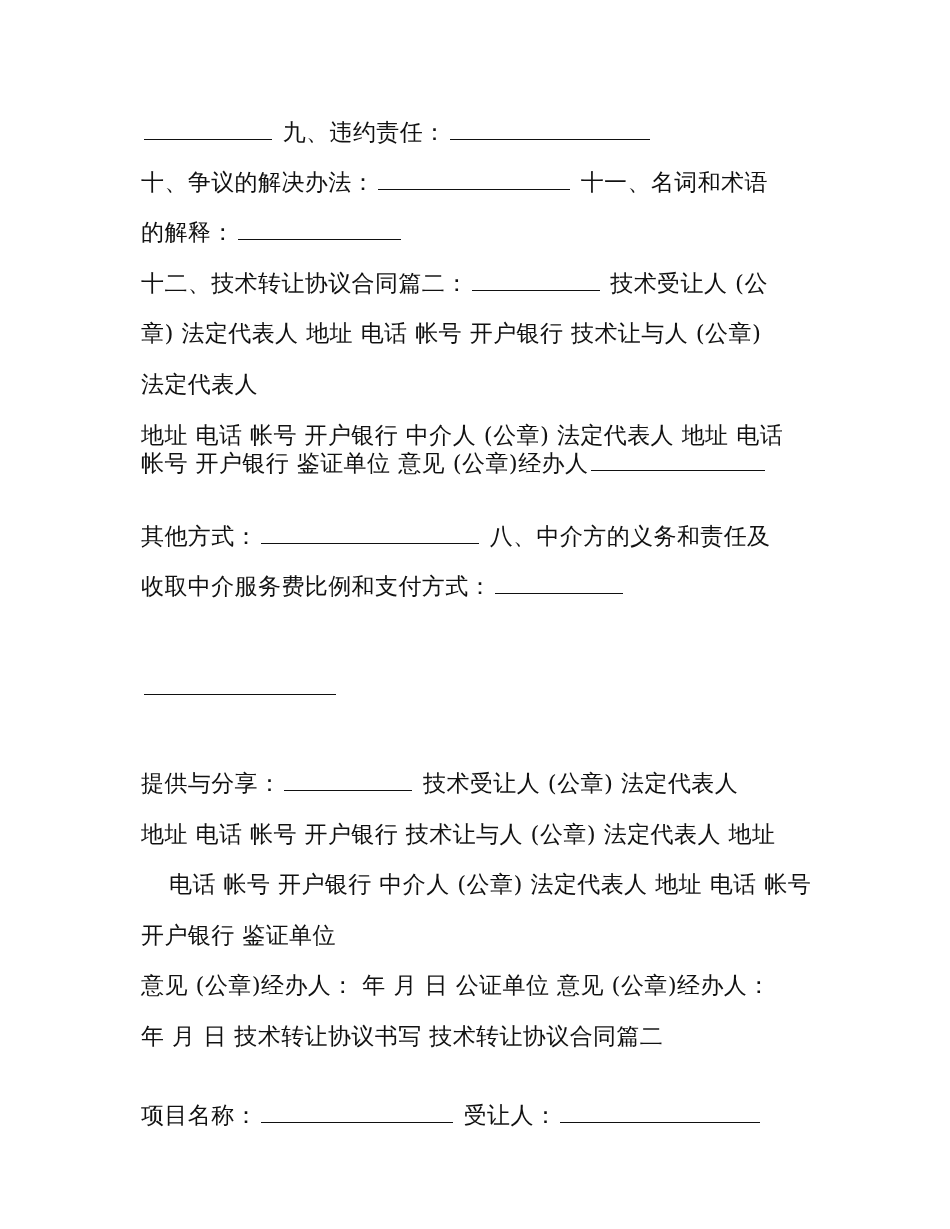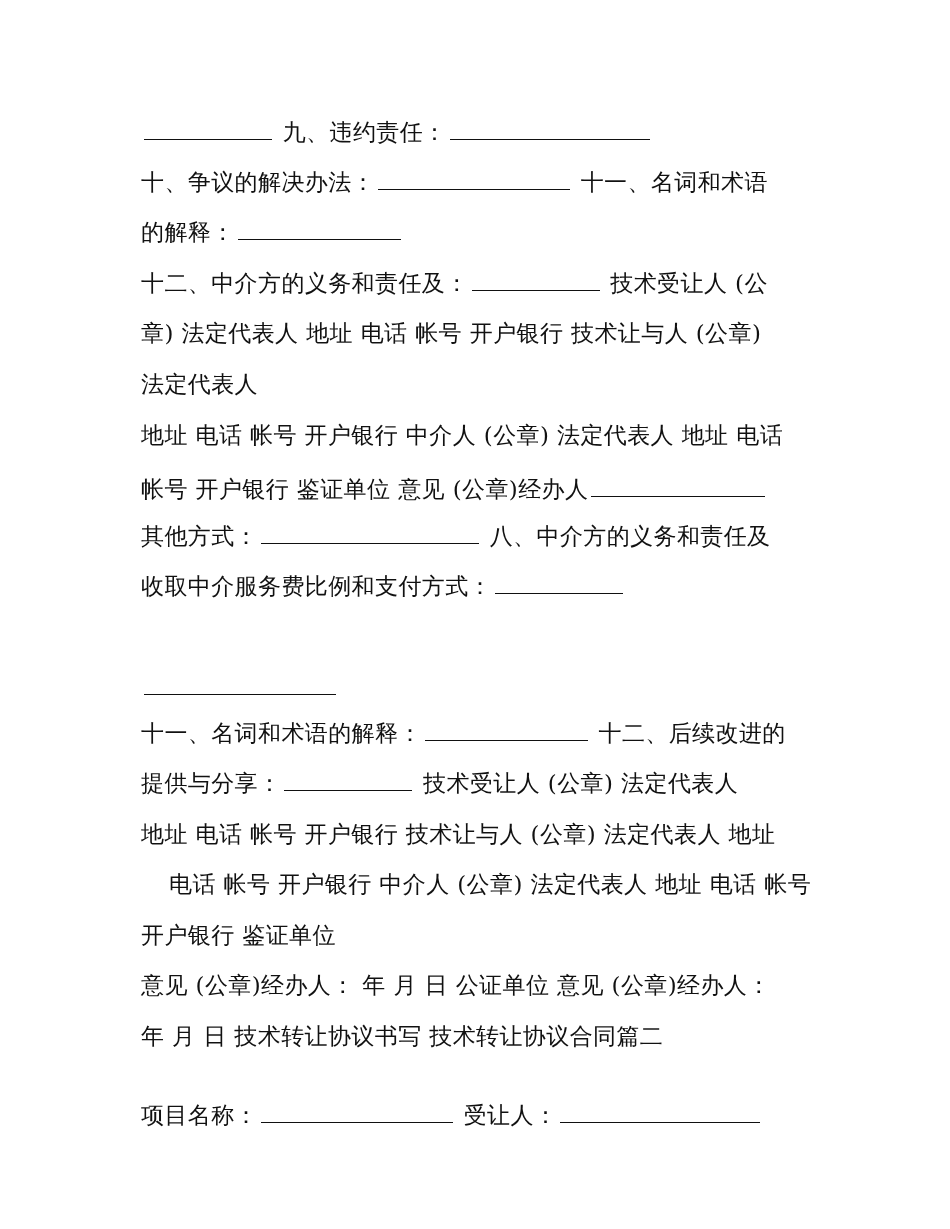--- a/index.html
+++ b/index.html
@@ -39,29 +39,28 @@
       margin: 0 3px;
     }
   </style>
 </head>
 <body>
 
 <div class="page" id="page">
     <div class="line" style="top: 117px;"><span class="blank" style="width: 128px;"></span><span> 九、违约责任：</span><span class="blank" style="width: 200px;"></span></div>
     <div class="line" style="top: 167px;"><span>十、争议的解决办法：</span><span class="blank" style="width: 192px;"></span><span> 十一、名词和术语</span></div>
     <div class="line" style="top: 217px;"><span>的解释：</span><span class="blank" style="width: 163px;"></span></div>
-    <div class="line" style="top: 268px;"><span>十二、中介方的义务和责任及：</span><span class="blank" style="width: 128px;"></span><span> 技术受让人 (公</span></div>
+    <div class="line" style="top: 268px;"><span>十二、技术转让协议合同篇二：</span><span class="blank" style="width: 128px;"></span><span> 技术受让人 (公</span></div>
     <div class="line" style="top: 318px;"><span>章) 法定代表人 地址 电话 帐号 开户银行 技术让与人 (公章)</span></div>
     <div class="line" style="top: 369px;"><span>法定代表人</span></div>
     <div class="line" style="top: 420px;"><span>地址 电话 帐号 开户银行 中介人 (公章) 法定代表人 地址 电话</span></div>
-    <div class="line" style="top: 474px;"><span>帐号 开户银行 鉴证单位 意见 (公章)经办人</span><span class="blank" style="width: 174px;"></span></div>
+    <div class="line" style="top: 448px;"><span>帐号 开户银行 鉴证单位 意见 (公章)经办人</span><span class="blank" style="width: 174px;"></span></div>
     <div class="line" style="top: 521px;"><span>其他方式：</span><span class="blank" style="width: 218px;"></span><span> 八、中介方的义务和责任及</span></div>
     <div class="line" style="top: 571px;"><span>收取中介服务费比例和支付方式：</span><span class="blank" style="width: 128px;"></span></div>
     <div class="line" style="top: 672px;"><span class="blank" style="width: 192px;"></span></div>
-    <div class="line" style="top: 718px;"><span>十一、名词和术语的解释：</span><span class="blank" style="width: 163px;"></span><span> 十二、后续改进的</span></div>
     <div class="line" style="top: 768px;"><span>提供与分享：</span><span class="blank" style="width: 128px;"></span><span> 技术受让人 (公章) 法定代表人</span></div>
     <div class="line" style="top: 819px;"><span>地址 电话 帐号 开户银行 技术让与人 (公章) 法定代表人 地址</span></div>
     <div class="line" style="top: 869px; margin-left: 28px;"><span>电话 帐号 开户银行 中介人 (公章) 法定代表人 地址 电话 帐号</span></div>
     <div class="line" style="top: 920px;"><span>开户银行 鉴证单位</span></div>
     <div class="line" style="top: 970px;"><span>意见 (公章)经办人： 年 月 日 公证单位 意见 (公章)经办人：</span></div>
     <div class="line" style="top: 1021px;"><span>年 月 日 技术转让协议书写 技术转让协议合同篇二</span></div>
     <div class="line" style="top: 1100px;"><span>项目名称：</span><span class="blank" style="width: 192px;"></span><span> 受让人：</span><span class="blank" style="width: 200px;"></span></div>
   </div>
 
 </body></html>

